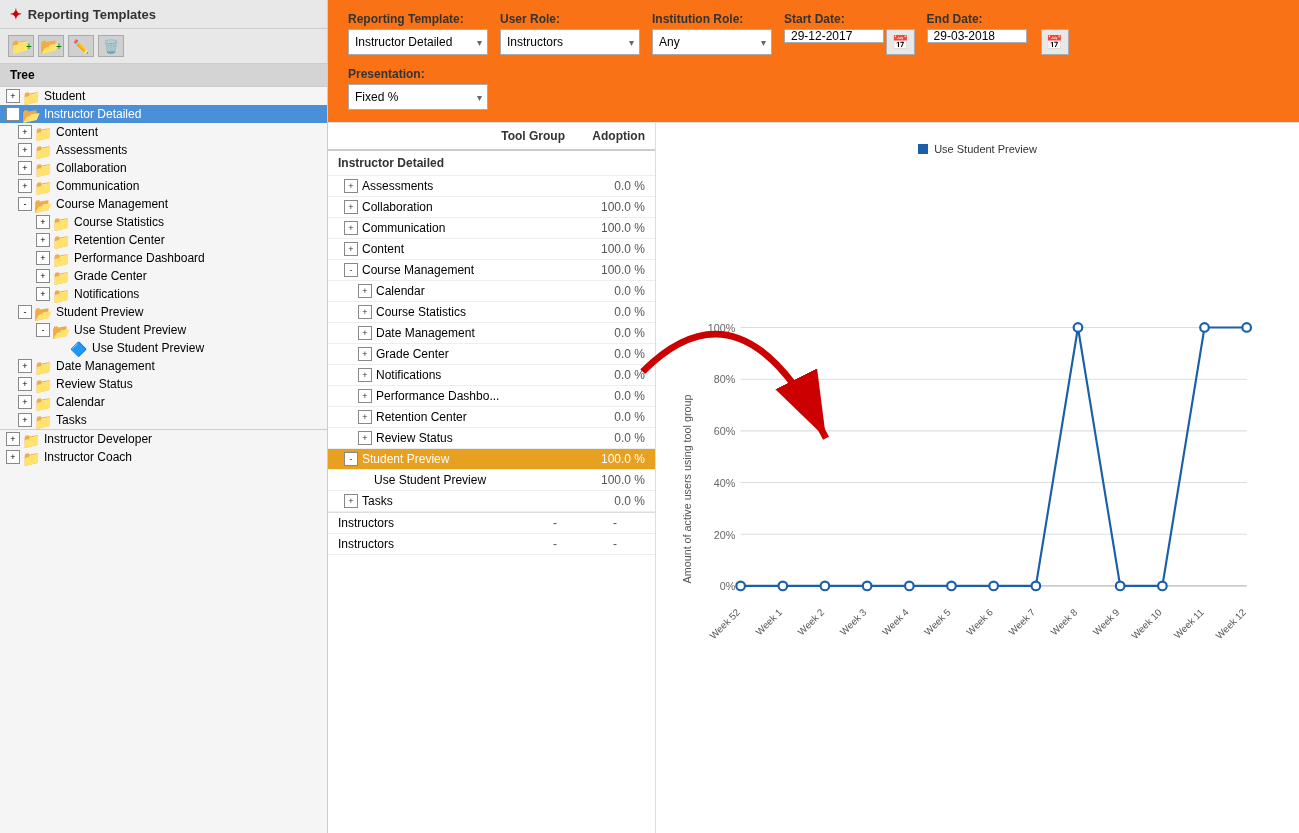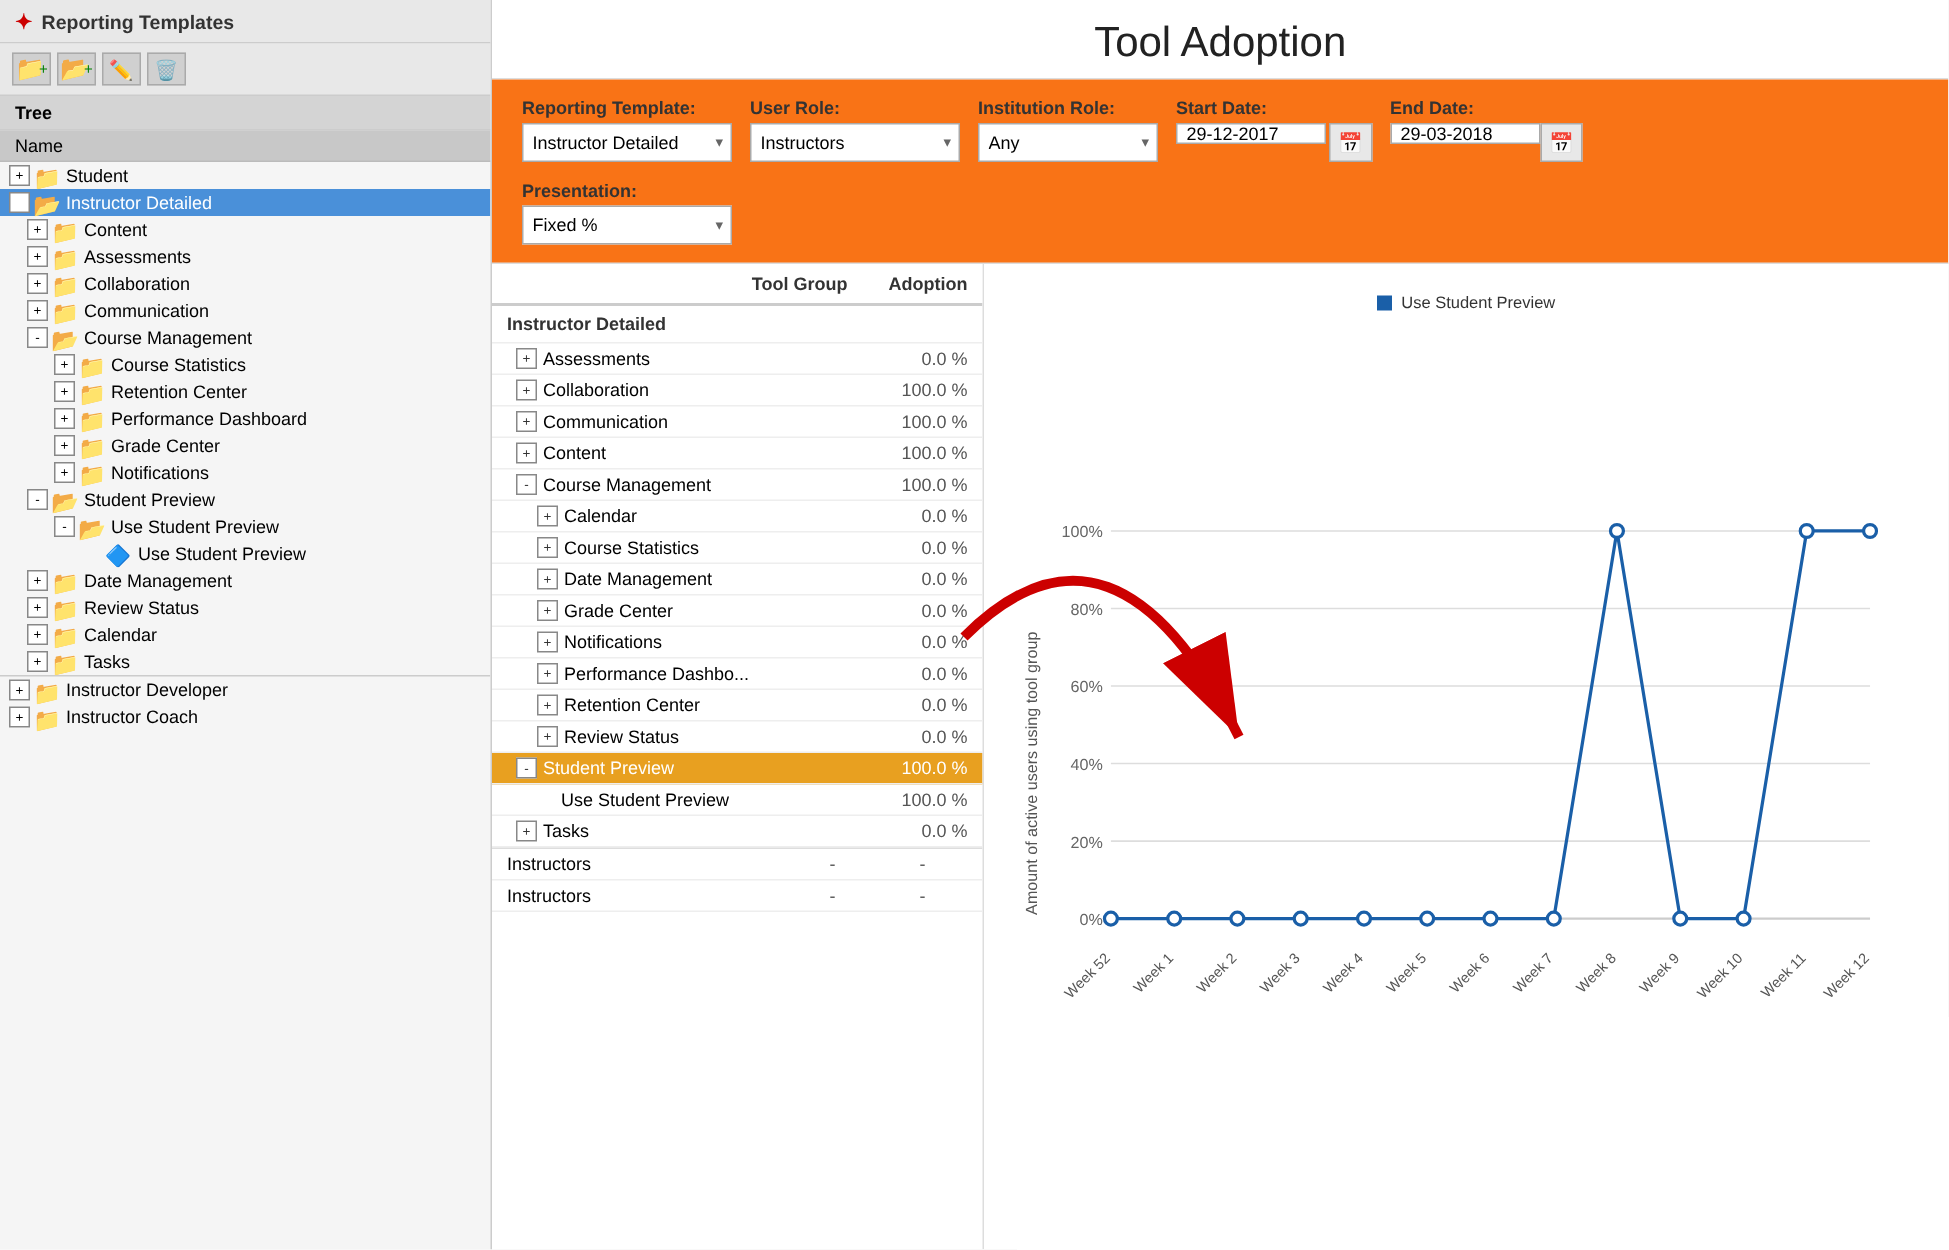--- a/index.html
+++ b/index.html
@@ -93,21 +93,20 @@
           <span style="color:green;font-size:10px;margin-left:-4px;">+</span>
       </button>
       <button class="toolbar-btn" title="Edit">
         <span style="font-size:13px;">✏️</span>
       </button>
       <button class="toolbar-btn" title="Delete">
         <span style="font-size:13px;">🗑️</span>
       </button>
     </div>
     <div class="tree-header">Tree</div>
-    <div class="tree-col-header">Name</div>
     <div class="tree-body">
 
       <div class="tree-item">
         <span class="expand-btn collapsed"></span>
         <span class="folder-icon orange">📁</span>
         <span class="item-label">Student</span>
       </div>
 
       <div class="tree-item selected">
         <span class="expand-btn expanded"></span>
@@ -210,21 +209,20 @@
         <div class="tree-item">
           <span class="expand-btn collapsed"></span>
           <span class="folder-icon orange">📁</span>
           <span class="item-label">Instructor Coach</span>
         </div>
       </div>
     </div>
   </div>
 
   <div class="content-area">
-    <div class="page-title">Tool Adoption</div>
 
     <div class="form-area">
       <div class="form-group">
         <label class="form-label">Reporting Template:</label>
         <div class="select-wrapper">
           <select class="form-select">
             <option>Instructor Detailed</option>
           </select>
         </div>
       </div>
@@ -246,21 +244,21 @@
       </div>
       <div class="form-group">
         <label class="form-label">Start Date:</label>
         <div style="display:flex;gap:2px;">
           <input class="date-input" type="text" value="29-12-2017" style="">
           <button class="date-btn">📅</button>
         </div>
       </div>
       <div class="form-group">
         <label class="form-label">End Date:</label>
-        <div style="display:flex;gap:0;">
+        <div style="display:flex;gap:14px;">
           <input class="date-input" type="text" value="29-03-2018" style="">
           <button class="date-btn">📅</button>
         </div>
       </div>
       <div style="width:100%;display:flex;gap:12px;">
         <div class="form-group">
           <label class="form-label">Presentation:</label>
           <div class="select-wrapper">
             <select class="form-select">
               <option>Fixed %</option>

